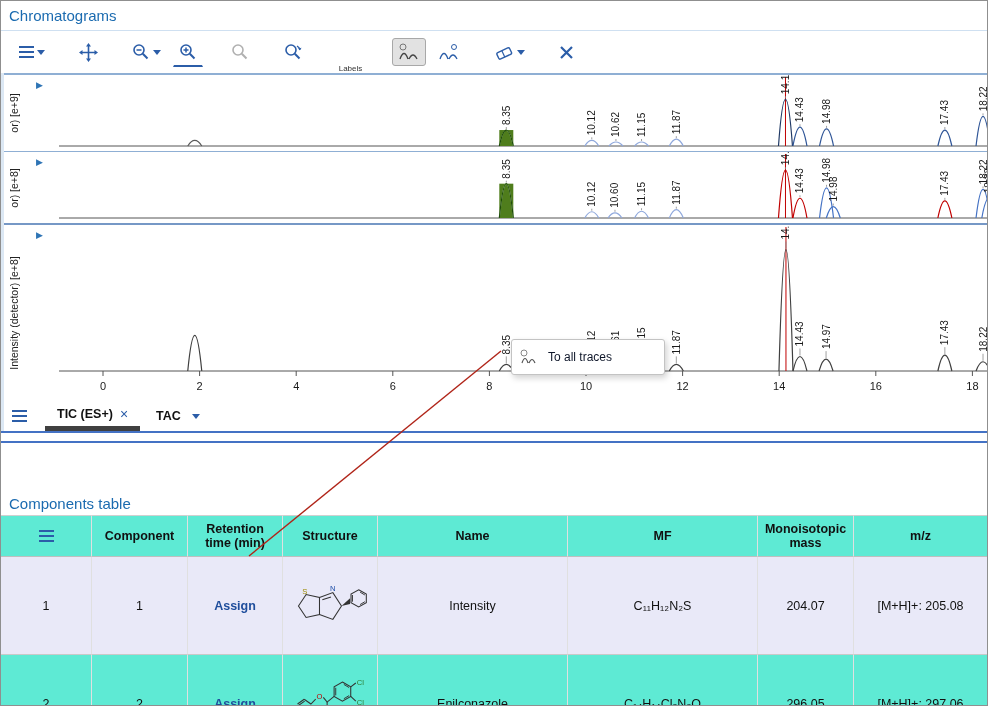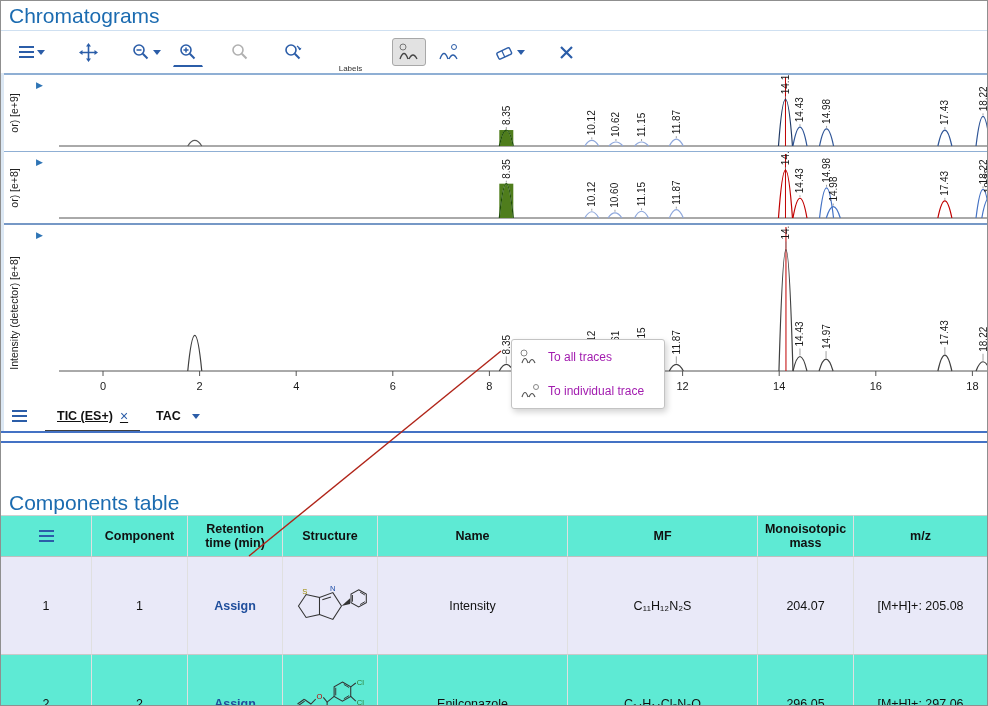--- a/index.html
+++ b/index.html
@@ -1,21 +1,21 @@
 <!DOCTYPE html>
 <html><head>
 <meta charset="utf-8">
 <style>
   * { margin:0; padding:0; box-sizing:border-box; }
   body { background:#d9d9d9; font-family:"Liberation Sans", sans-serif; }
   .app { position:relative; width:988px; height:706px; background:#fff; border:1px solid #8f8f8f; overflow:hidden; }
 
   
   .panel-title { height:30px; display:flex; align-items:center; padding-left:8px;
-                 color:#1b6bb0; font-size:21px; border-bottom:1px solid #cfe0f1; background:#fff; }
+                 color:#1b6bb0; font-size:15px; border-bottom:1px solid #cfe0f1; background:#fff; }
   .panel-title.small { height:24px; border-bottom:none; border-top:none;margin-top:48px; }
 
   
   .toolbar { height:42px; display:flex; align-items:center; gap:6px; padding-left:12px; background:#fff; }
   .tbtn { display:flex; align-items:center; gap:3px; padding:4px 5px; border-radius:3px; border:1px solid transparent; cursor:pointer; }
   .tbtn.active { background:#e2e2e2; border:1px solid #a8a8a8; }
   .tbtn.underlined { border-bottom:2px solid #2b5da8; border-radius:0; }
   .hamb { display:inline-flex; flex-direction:column; gap:3px; }
   .hamb i { display:block; width:15px; height:2px; background:#2b5da8; }
   .caret { width:0; height:0; border-left:4px solid transparent; border-right:4px solid transparent; border-top:5px solid #2b5da8; }
@@ -32,21 +32,21 @@
   .trace3 { height:178px; border-top:2px solid #7698c6; }
   .trace svg.plot { display:block; position:absolute; left:0; top:0; }
   .ylabel-strip { position:absolute; left:2px; top:0; bottom:0; width:16px; display:flex; align-items:center; justify-content:center; z-index:3; }
   .ylabel-strip span { transform:rotate(-90deg); white-space:nowrap; font-size:10.5px; color:#222; }
   .expand-arrow { position:absolute; left:32px; top:5px; color:#2e74b5; font-size:9px; z-index:3; cursor:pointer; }
 
   
   .tabbar { height:30px; display:flex; align-items:center; gap:4px; padding-left:8px; background:#fff; border-left:3px solid #dcE8f4; }
   .tab-hamb { margin-right:14px; cursor:pointer; }
   .tab { height:30px; display:flex; align-items:center; gap:7px; padding:0 12px; font-size:12.5px; font-weight:bold; color:#111; cursor:pointer; }
-  .tab.active { border-bottom:1px solid #404040;text-decoration:underline; }
+  .tab.active { border-bottom:5px solid #404040; }
   .tab-close { color:#2b5da8; font-size:14px; font-weight:normal; cursor:pointer; }
   .tab .caret { margin-left:4px; }
   .splitter { height:12px; border-top:2px solid #4472c4; border-bottom:2px solid #4472c4; background:#fff; cursor:row-resize; }
 
   
   .ctable { display:grid; grid-template-columns:91px 96px 95px 95px 190px 190px 96px 1fr;
             grid-auto-rows:auto; width:100%; height:238px; font-size:12.5px; color:#111; background:#5eead4; }
   .ctable .cell { display:flex; align-items:center; justify-content:center; text-align:center;
                   border-right:1px solid #e0e0e0; padding:2px 4px; }
   .ctable .cell:nth-child(8n) { border-right:none; }
@@ -54,21 +54,21 @@
   .trow .cell { height:98px; border-bottom:1px solid #c9c9c9; }
   .trow:last-child .cell { border-bottom:none; }
   .row-selected .cell { background:#e9e9f8; }
   .assign { color:#1f4e9c; font-weight:bold; cursor:pointer; }
   .mz-h { }
   .thead-row, .trow { display:contents; }
 
   
   .ctx-menu { position:absolute; left:510px; top:338px; width:154px; background:#fff;
               border:1px solid #c3c3c3; border-radius:3px; box-shadow:2px 3px 6px rgba(0,0,0,.18); z-index:40; }
-  .ctx-item { display:flex; align-items:center; gap:8px; height:34px; padding:0 8px; font-size:12px; color:#a21caf; cursor:pointer; }
+  .ctx-item { display:flex; align-items:center; gap:8px; height:34px; padding:0 8px; font-size:12px; color:#0f172a; cursor:pointer; }
 
   
   .overlay { position:absolute; inset:0; pointer-events:none; z-index:50; }
 
   svg text { font-family:"Liberation Sans", sans-serif; }
   .icon-svg { display:block; }
 </style>
 </head>
 <body>
 
@@ -415,26 +415,19 @@
   </div>
 
   <div class="ctx-menu">
     <div class="ctx-item">
       <svg width="20" height="16" viewBox="0 0 20 16">
         <circle cx="4" cy="4" r="3" stroke="#888" stroke-width="1" fill="none"></circle>
         <path d="M2 14 Q5 5 8 14 M9 14 Q12 7 15 14" stroke="#555" stroke-width="1.2" fill="none"></path>
       </svg>
       <span>To all traces</span>
     </div>
-    <div class="ctx-item">
-      <svg width="20" height="16" viewBox="0 0 20 16">
-        <path d="M2 14 Q5 5 8 14 M9 14 Q12 7 15 14" stroke="#555" stroke-width="1.2" fill="none"></path>
-        <circle cx="16" cy="4" r="2.5" stroke="#888" stroke-width="1" fill="none"></circle>
-      </svg>
-      <span>To individual trace</span>
-    </div>
   </div>
 
   <svg class="overlay" width="988" height="706" viewBox="0 0 988 706">
     <line x1="500" y1="350" x2="248" y2="555" stroke="#b02418" stroke-width="1.4"></line>
   </svg>
 
 </div>
 
 </body></html>

